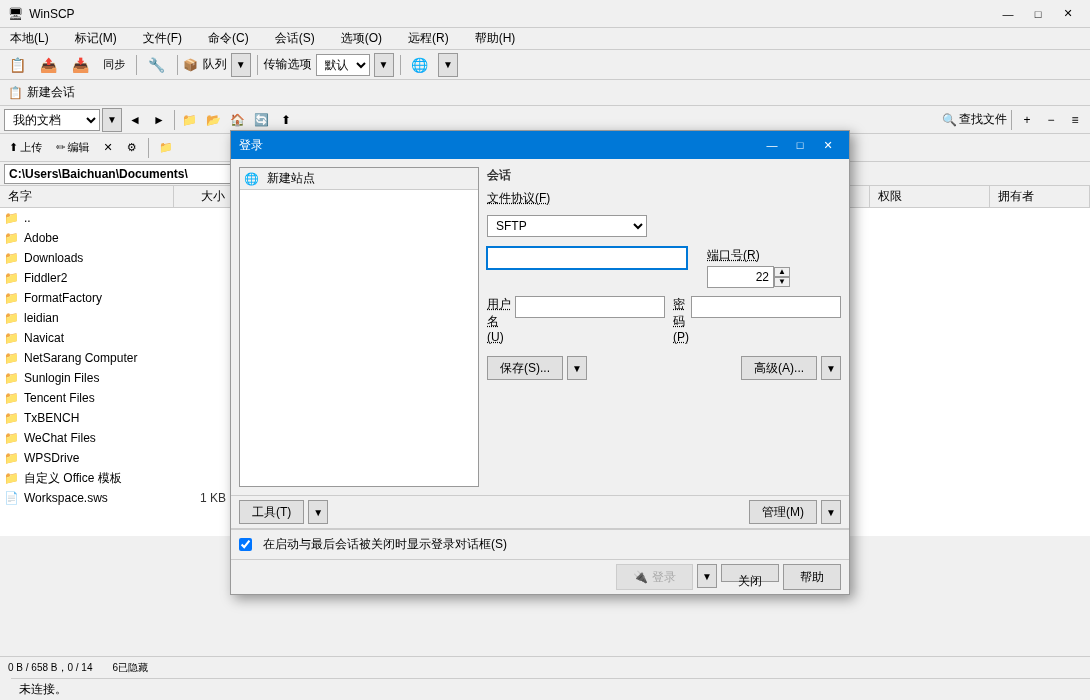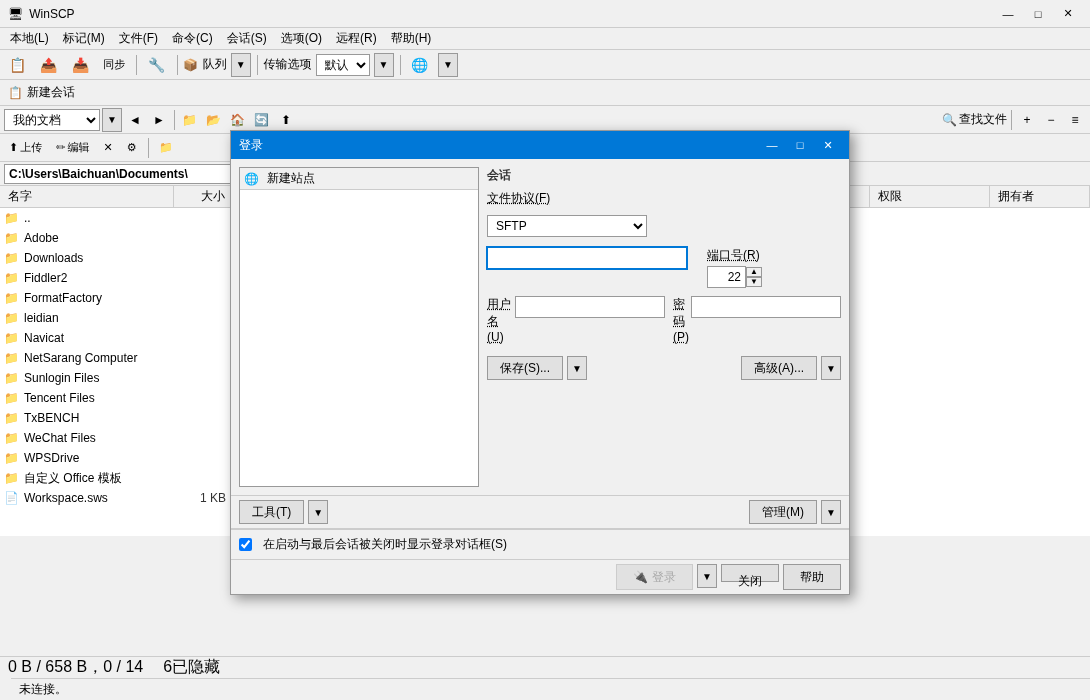--- a/index.html
+++ b/index.html
@@ -46,21 +46,21 @@
     }
 
     
     .menu-bar {
       background: #f0f0f0;
       display: flex;
       align-items: center;
       padding: 2px 4px;
       height: 22px;
       border-bottom: 1px solid #ccc;
-      gap: 2px;
+      gap: 14px;
     }
     .menu-item {
       padding: 1px 6px;
       cursor: pointer;
       font-size: 12px;
     }
 
     
     .toolbar {
       background: #f0f0f0;
@@ -176,21 +176,21 @@
       position: absolute;
       bottom: 22px;
       left: 0;
       right: 0;
       height: 22px;
       background: #f0f0f0;
       border-top: 1px solid #ccc;
       display: flex;
       align-items: center;
       padding: 0 8px;
-      font-size: 16px;
+      font-size: 10px;
       gap: 20px;
     }
 
     
     .dialog {
       position: absolute;
       top: 130px;
       left: 230px;
       width: 620px;
       background: #f0f0f0;
@@ -717,21 +717,21 @@
         </select>
       </div>
 
       <div style="display:flex; gap:20px; margin-bottom:8px; align-items:flex-start;">
         <div>
           <input class="host-input" type="text" style="width: 200px;">
         </div>
         <div>
           <div style="font-size:12px; margin-bottom:2px; text-decoration: underline; text-decoration-style: dotted;">端口号(R)</div>
           <div style="display:flex; align-items:center;">
-            <input class="port-input" type="text" style="width: 39px;" value="22">
+            <input class="port-input" type="text" style="width: 67px;" value="22">
             <div class="port-spinner">
               <button class="spin-btn">▲</button>
               <button class="spin-btn">▼</button>
             </div>
           </div>
         </div>
       </div>
 
       <div class="user-pass-row">
         <div class="user-col">

